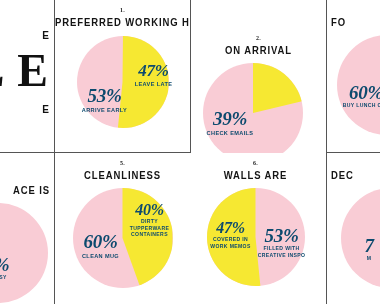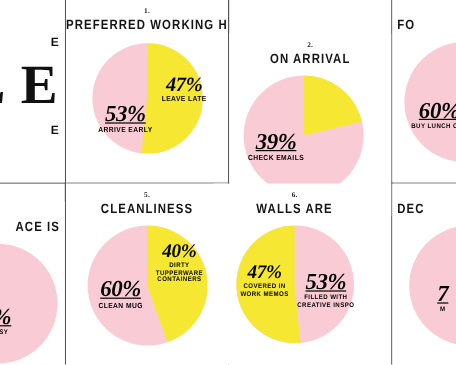--- a/index.html
+++ b/index.html
@@ -79,41 +79,41 @@
   }
   .pie {
     position: absolute;
     border-radius: 50%;
   }
 
   
   .lbl {
     position: absolute;
     text-align: center;
-    color: #000000;
+    color: #0c4a6e;
     line-height: 1;
   }
   .lbl .pct {
     font-family: "Liberation Serif", serif;
     font-weight: 700;
     font-style: italic;
     display: block;
     letter-spacing: -.3px;
   }
   .lbl .cap {
     font-family: "Liberation Sans", sans-serif;
     font-weight: 700;
     display: block;
     letter-spacing: .35px;
     line-height: 1.12;
     margin-top: 1px;
     transform: scaleY(1.1);
     transform-origin: center top;
   }
-  .pct-xl { font-size: 19px; text-decoration: underline; }
+  .pct-xl { font-size: 19px; }
   .pct-lg { font-size: 17px; }
   .pct-md { font-size: 16px; }
   .cap-sm { font-size: 5.6px; }
   .cap-xs { font-size: 5.1px; }
 
   
   .cover {
     position: relative;
     height: 100%;
     width: 100%;
@@ -243,21 +243,21 @@
         <span class="pct pct-xl">60%</span>
         <span class="cap cap-sm">CLEAN MUG</span>
       </div>
       <div class="lbl" style="left:50px; top:14px; width:54px;">
         <span class="pct pct-md">40%</span>
         <span class="cap cap-xs">DIRTY TUPPERWARE CONTAINERS</span>
       </div>
     </div>
   </div>
 
-  <div class="panel" style="left:178px; top:153px; width:135px; height:151px;">
+  <div class="panel" style="left:188px; top:153px; width:135px; height:151px;">
     <div class="panel-num">6.</div>
     <div class="panel-title">WALLS ARE</div>
 
     <div class="pie-wrap" style="width:98px; height:98px; margin-top:9px;">
 
       <div class="pie" style="left:0; top:0; width:98px; height:98px; background:#f9ccd5;"></div>
       <div class="pie" style="left:0; top:0; width:98px; height:98px; background:#f6e832;
                   clip-path: polygon(50% 50%, 50% 0%, 0% 0%, 0% 100%, 55% 100%);"></div>
 
       <div class="lbl" style="left:-2px; top:32px; width:52px;">

